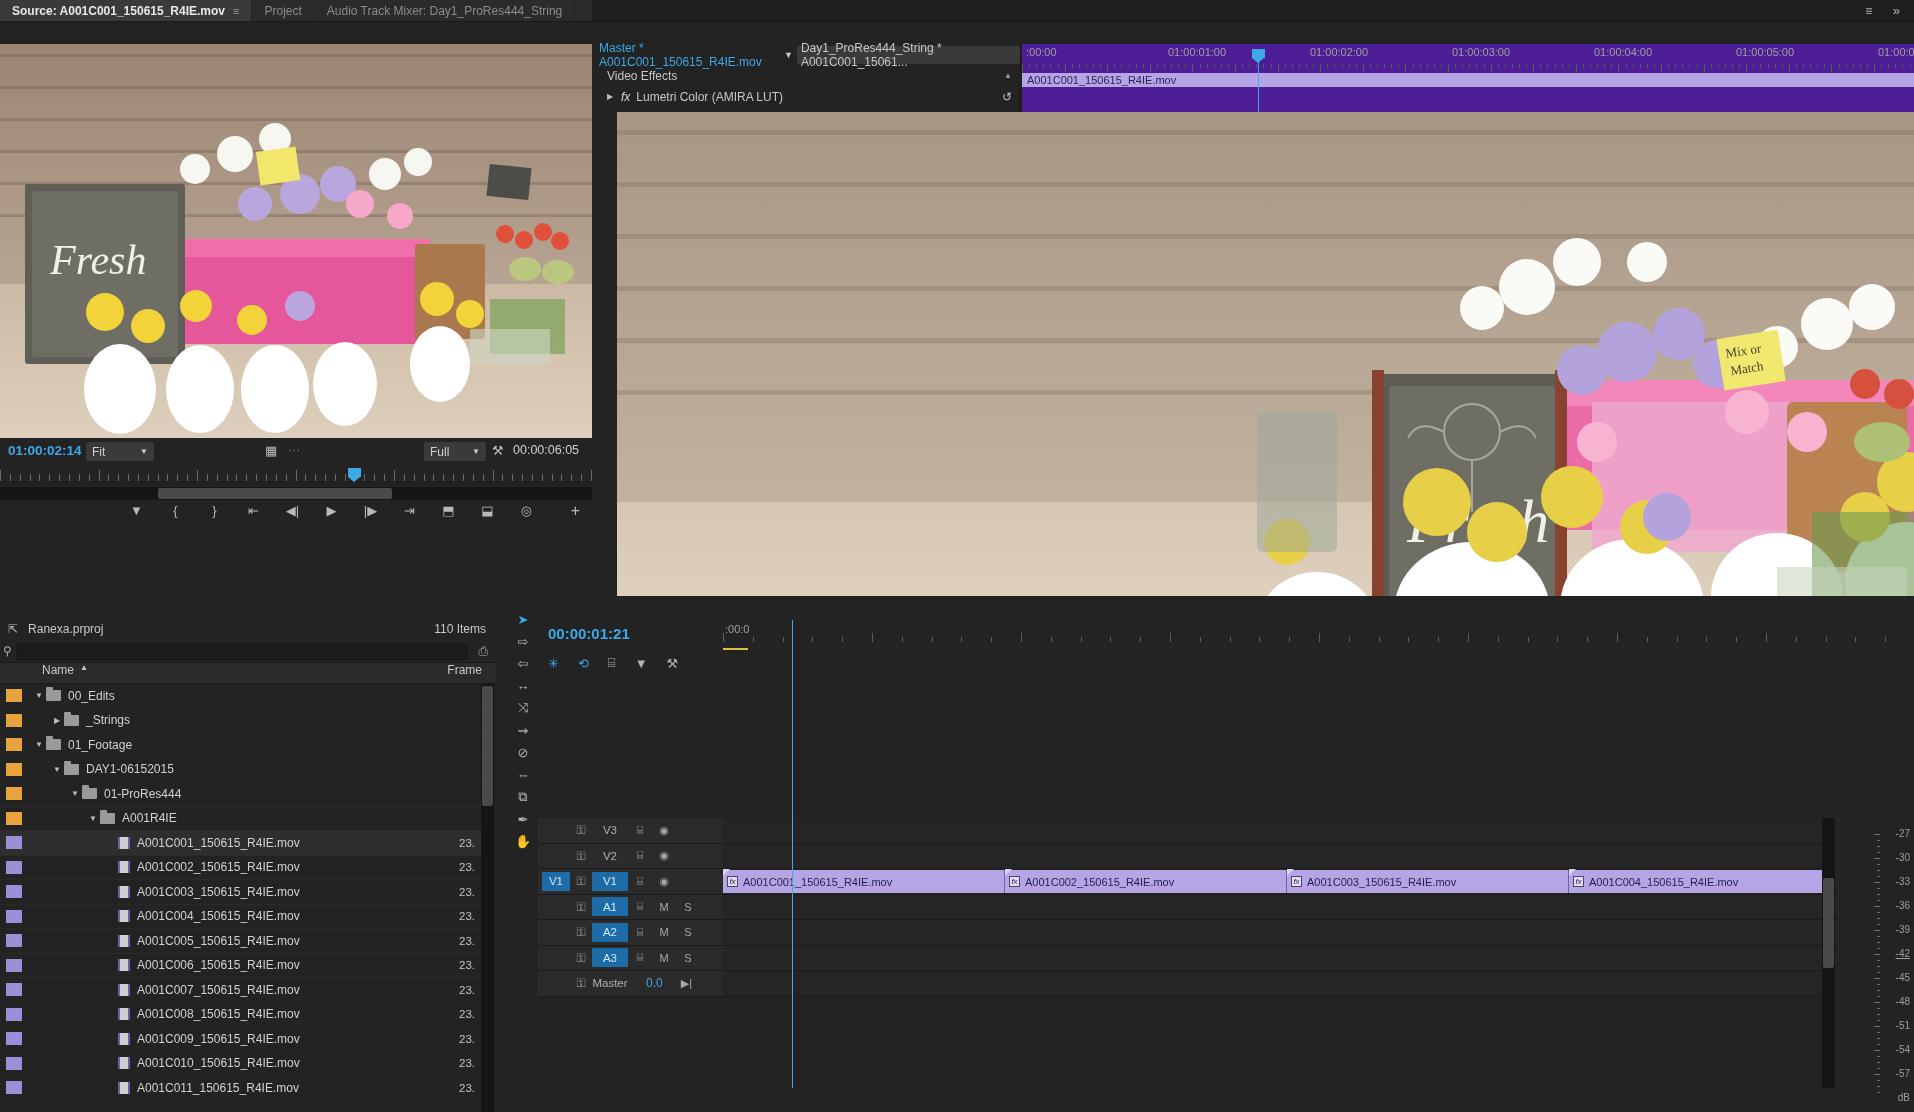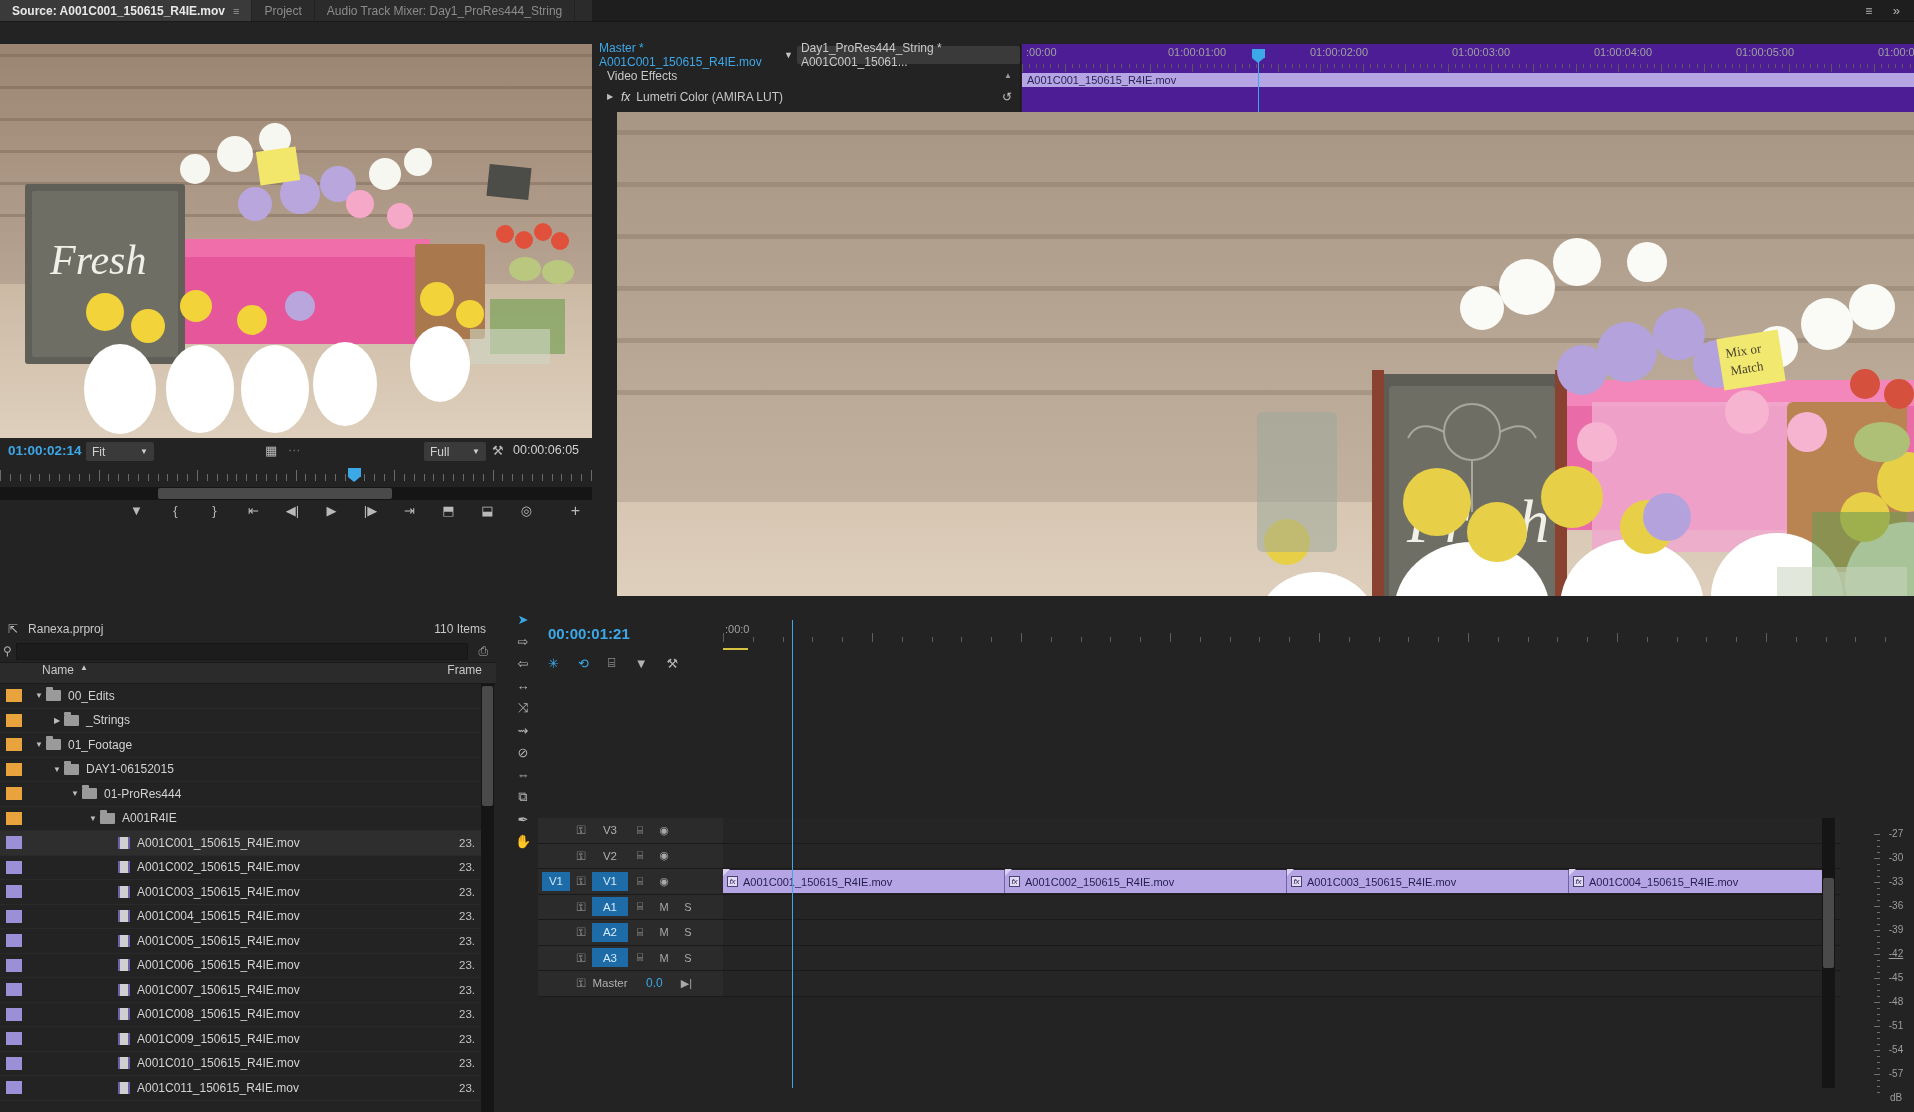--- a/index.html
+++ b/index.html
@@ -147,21 +147,21 @@
     margin-left:4px; font-size:8px; color:#2b2356; text-align:center; line-height:10px;
     font-style:italic; flex:0 0 auto; }
   .clip .nm { font-size:11px; color:#241e4e; margin-left:5px; white-space:nowrap; }
   .clip .corner { position:absolute; left:0; top:-1px; width:0;height:0;
     border-left:7px solid #d9d2f0; border-bottom:7px solid transparent; }
   #tl-playhead { position:absolute; left:792px; top:620px; width:1px; height:468px; background:#3da8e8; }
 
   
   #meter { position:absolute; left:1840px; top:818px; width:74px; height:294px; background:#232323; }
   .mtick { position:absolute; right:34px; width:6px; height:1px; background:#6e6e6e; }
-  .mlabel { position:absolute; right:4px; font-size:10px; color:#9e9e9e; text-align:center; width:28px; }
+  .mlabel { position:absolute; right:4px; font-size:10px; color:#9e9e9e; text-align:right; width:28px; }
 
   #tl-vscroll { position:absolute; left:1822px; top:818px; width:13px; height:270px; background:#151515; }
   #tl-vscroll .thumb { position:absolute; left:1px; top:60px; width:11px; height:90px; background:#4a4a4a; border-radius:2px; }
 
   
   .scene { position:absolute; inset:0; }
 </style>
 </head>
 <body>
 

